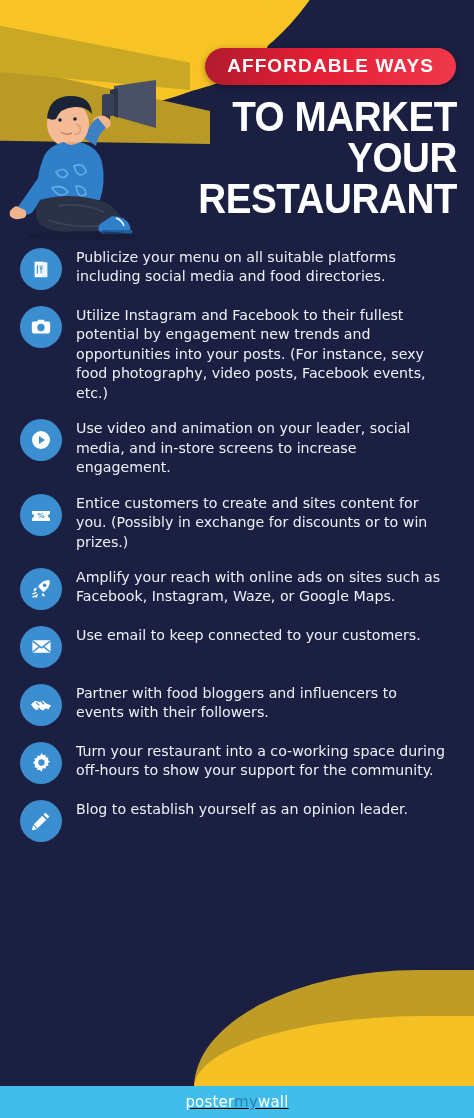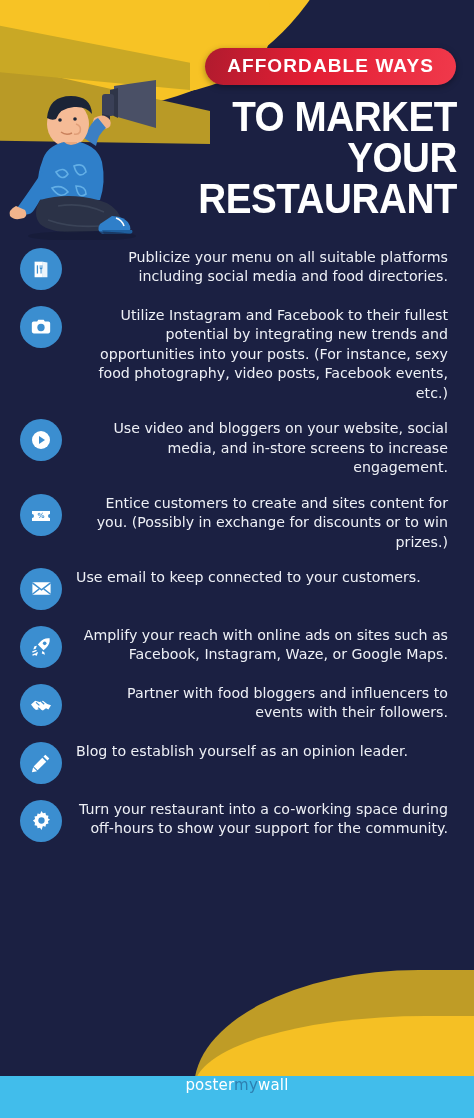--- a/index.html
+++ b/index.html
@@ -110,21 +110,20 @@
     left:6px; top:80px;
     width:165px; height:160px;
     z-index:4;
   }
 
   
   .tips{
     position:relative;
     z-index:6;
     padding:14px 12px 0 20px;
-    text-align:right;
   }
   .tip{
     display:flex;
     align-items:flex-start;
     margin-bottom:14px;
   }
   .tip .icon{
     flex:0 0 auto;
     width:42px; height:42px;
     border-radius:50%;
@@ -143,25 +142,27 @@
     line-height:1.37;
     padding-top:2px;
     max-width:372px;
   }
 
   
   .footer{
     position:absolute;
     left:0; bottom:0;
     width:474px;
-    height:42px;
+    height:32px;
     background:#41bdeb;
     z-index:10;
     display:flex;
+    align-items:center;
     justify-content:center;
+    text-decoration:underline;
   }
   .logo{
     font-family:"DejaVu Sans", sans-serif;
     font-size:15px;
     letter-spacing:.2px;
   }
   .logo .p1{color:#ffffff;}
   .logo .p2{color:#2d7fb0;}
   .logo .p3{color:#ffffff;}
 </style>
@@ -250,98 +251,98 @@
       <span class="txt">Publicize your menu on all suitable platforms including social media and food directories.</span>
     </div>
 
     <div class="tip">
       <span class="icon">
         <svg width="22" height="22" viewBox="0 0 24 24" fill="#ffffff">
           <path d="M9 4h6l1.2 2H20a2 2 0 0 1 2 2v9a2 2 0 0 1-2 2H4a2 2 0 0 1-2-2V8a2 2 0 0 1 2-2h3.8z"></path>
           <circle cx="12" cy="12.5" r="4" fill="#3b8ed0"></circle>
         </svg>
       </span>
-      <span class="txt">Utilize Instagram and Facebook to their fullest potential by integrating new trends and opportunities into your posts. (For instance, sexy food photography, video posts, Facebook events, etc.)</span>
+      <span class="txt">Utilize Instagram and Facebook to their fullest potential by engagement new trends and opportunities into your posts. (For instance, sexy food photography, video posts, Facebook events, etc.)</span>
     </div>
 
     <div class="tip">
       <span class="icon">
         <svg width="24" height="24" viewBox="0 0 24 24">
           <circle cx="12" cy="12" r="9" fill="#ffffff"></circle>
           <path d="M10 8l6 4-6 4z" fill="#3b8ed0"></path>
         </svg>
       </span>
-      <span class="txt">Use video and bloggers on your website, social media, and in-store screens to increase engagement.</span>
+      <span class="txt">Use video and animation on your leader, social media, and in-store screens to increase engagement.</span>
     </div>
 
     <div class="tip">
       <span class="icon">
         <svg width="24" height="24" viewBox="0 0 24 24">
           <path d="M3 8h18v3a2 2 0 0 0 0 4v3H3v-3a2 2 0 0 0 0-4z" fill="#ffffff"></path>
           <text x="12" y="15.4" font-size="7" font-family="DejaVu Sans, sans-serif" font-weight="bold" fill="#3b8ed0" text-anchor="middle">%</text>
         </svg>
       </span>
       <span class="txt">Entice customers to create and sites content for you. (Possibly in exchange for discounts or to win prizes.)</span>
-    </div>
-
-    <div class="tip">
-      <span class="icon">
-        <svg width="23" height="23" viewBox="0 0 24 24">
-          <rect x="2.5" y="5.5" width="19" height="13" rx="1" fill="#ffffff"></rect>
-          <path d="M2.5 6.2L12 13.4l9.5-7.2" fill="none" stroke="#3b8ed0" stroke-width="1.6"></path>
-          <path d="M2.5 18l7.2-5.6M21.5 18l-7.2-5.6" fill="none" stroke="#3b8ed0" stroke-width="1.4"></path>
-        </svg>
-      </span>
-      <span class="txt">Use email to keep connected to your customers.</span>
     </div>
 
     <div class="tip">
       <span class="icon">
         <svg width="23" height="23" viewBox="0 0 24 24" fill="#ffffff">
           <path d="M20.5 3.4c-4.3-.5-7.6 1.2-10 3.9l-2.3 2.6 5.9 5.9 2.6-2.3c2.7-2.4 4.4-5.7 3.8-10.1z"></path>
           <circle cx="15.3" cy="8.7" r="1.9" fill="#3b8ed0"></circle>
           <path d="M7.2 11.2l-2.5.5-1.3 3.3 2.6-.7z"></path>
           <path d="M12.8 16.8l-.5 2.5 3.3 1.3-.7-2.6z"></path>
           <path d="M3.2 20.8l2.6-1M3 17.6l3.3-1.3M6.4 21l1-2.6" stroke="#ffffff" stroke-width="1.5" fill="none" stroke-linecap="round"></path>
         </svg>
       </span>
       <span class="txt">Amplify your reach with online ads on sites such as Facebook, Instagram, Waze, or Google Maps.</span>
     </div>
 
+    <div class="tip">
+      <span class="icon">
+        <svg width="23" height="23" viewBox="0 0 24 24">
+          <rect x="2.5" y="5.5" width="19" height="13" rx="1" fill="#ffffff"></rect>
+          <path d="M2.5 6.2L12 13.4l9.5-7.2" fill="none" stroke="#3b8ed0" stroke-width="1.6"></path>
+          <path d="M2.5 18l7.2-5.6M21.5 18l-7.2-5.6" fill="none" stroke="#3b8ed0" stroke-width="1.4"></path>
+        </svg>
+      </span>
+      <span class="txt">Use email to keep connected to your customers.</span>
+    </div>
+
 
     <div class="tip">
       <span class="icon">
         <svg width="24" height="24" viewBox="0 0 24 24" fill="#ffffff">
           <path d="M2 11.4l4.2-3.6 4.4 1.1 3.3-1.1 4.3 3.1 3.8 1.3-2.6 4.3-2.4-1.2-3.1 2.1-3.3-1.4-3.6 1.1-2.3-2.1z"></path>
           <path d="M7 9.4l3.4 3M12 8.3l3.2 2.9M9 14.6l2.6 2.2" stroke="#3b8ed0" stroke-width="1.2" fill="none"></path>
         </svg>
       </span>
       <span class="txt">Partner with food bloggers and influencers to events with their followers.</span>
+    </div>
+
+    <div class="tip">
+      <span class="icon">
+        <svg width="23" height="23" viewBox="0 0 24 24" fill="#ffffff">
+          <path d="M12 2.2l1.5 2.2 2.6-.6.6 2.6 2.6.6-.6 2.6 2.2 1.5-2.2 1.5.6 2.6-2.6.6-.6 2.6-2.6-.6L12 21.8l-1.5-2.2-2.6.6-.6-2.6-2.6-.6.6-2.6L3.1 12l2.2-1.5-.6-2.6 2.6-.6.6-2.6 2.6.6z"></path>
+          <circle cx="12" cy="12" r="3.3" fill="#3b8ed0"></circle>
+        </svg>
+      </span>
+      <span class="txt">Turn your restaurant into a co-working space during off-hours to show your support for the community.</span>
     </div>
 
     <div class="tip">
       <span class="icon">
         <svg width="22" height="22" viewBox="0 0 24 24" fill="#ffffff">
           <path d="M16.8 2.9l4.3 4.3-2.1 2.1-4.3-4.3z"></path>
           <path d="M13.4 6.3l4.3 4.3-9.4 9.4-4.3-4.3z"></path>
           <path d="M3.4 16.6l4.3 4.3-5.6 1.3z"></path>
         </svg>
       </span>
       <span class="txt">Blog to establish yourself as an opinion leader.</span>
     </div>
 
-    <div class="tip">
-      <span class="icon">
-        <svg width="23" height="23" viewBox="0 0 24 24" fill="#ffffff">
-          <path d="M12 2.2l1.5 2.2 2.6-.6.6 2.6 2.6.6-.6 2.6 2.2 1.5-2.2 1.5.6 2.6-2.6.6-.6 2.6-2.6-.6L12 21.8l-1.5-2.2-2.6.6-.6-2.6-2.6-.6.6-2.6L3.1 12l2.2-1.5-.6-2.6 2.6-.6.6-2.6 2.6.6z"></path>
-          <circle cx="12" cy="12" r="3.3" fill="#3b8ed0"></circle>
-        </svg>
-      </span>
-      <span class="txt">Turn your restaurant into a co-working space during off-hours to show your support for the community.</span>
-    </div>
-
   </div>
 
   <div class="footer">
     <div class="logo"><span class="p1">poster</span><span class="p2">my</span><span class="p3">wall</span></div>
   </div>
 
 </div>
 
 </body></html>

